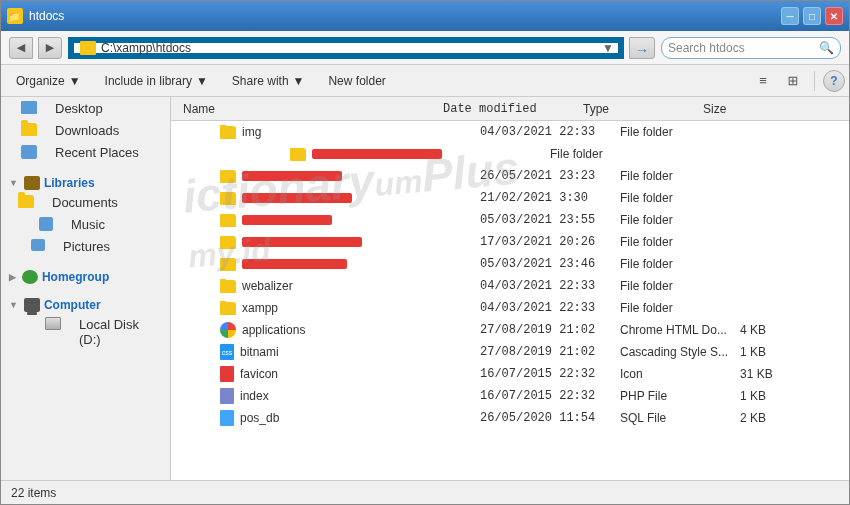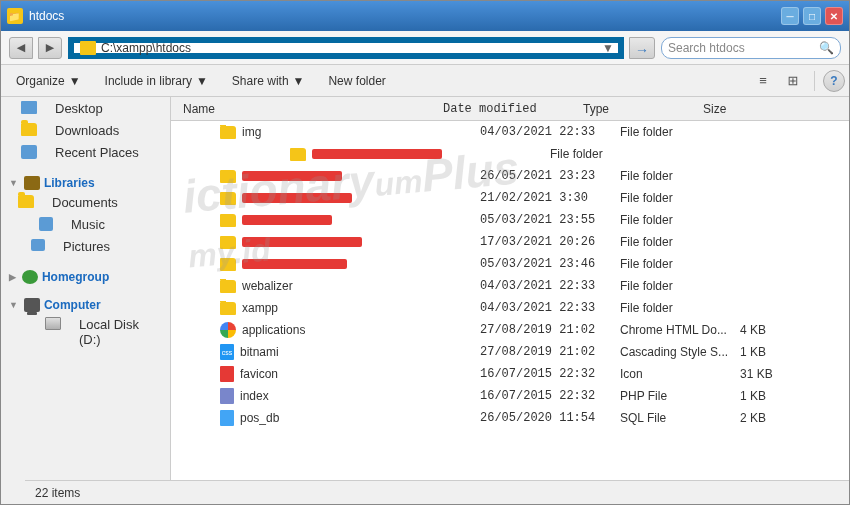--- a/index.html
+++ b/index.html
@@ -494,21 +494,20 @@
     .status-bar {
       height: 24px;
       background: #f0f0f0;
       border-top: 1px solid #ccc;
       display: flex;
       align-items: center;
       padding: 0 10px;
       font-size: 12px;
       color: #333;
       flex-shrink: 0;
-      margin-left: 24px;
     }
 
     
     .file-list::-webkit-scrollbar,
     .sidebar::-webkit-scrollbar {
       width: 14px;
     }
     .file-list::-webkit-scrollbar-track,
     .sidebar::-webkit-scrollbar-track {
       background: #f0f0f0;

